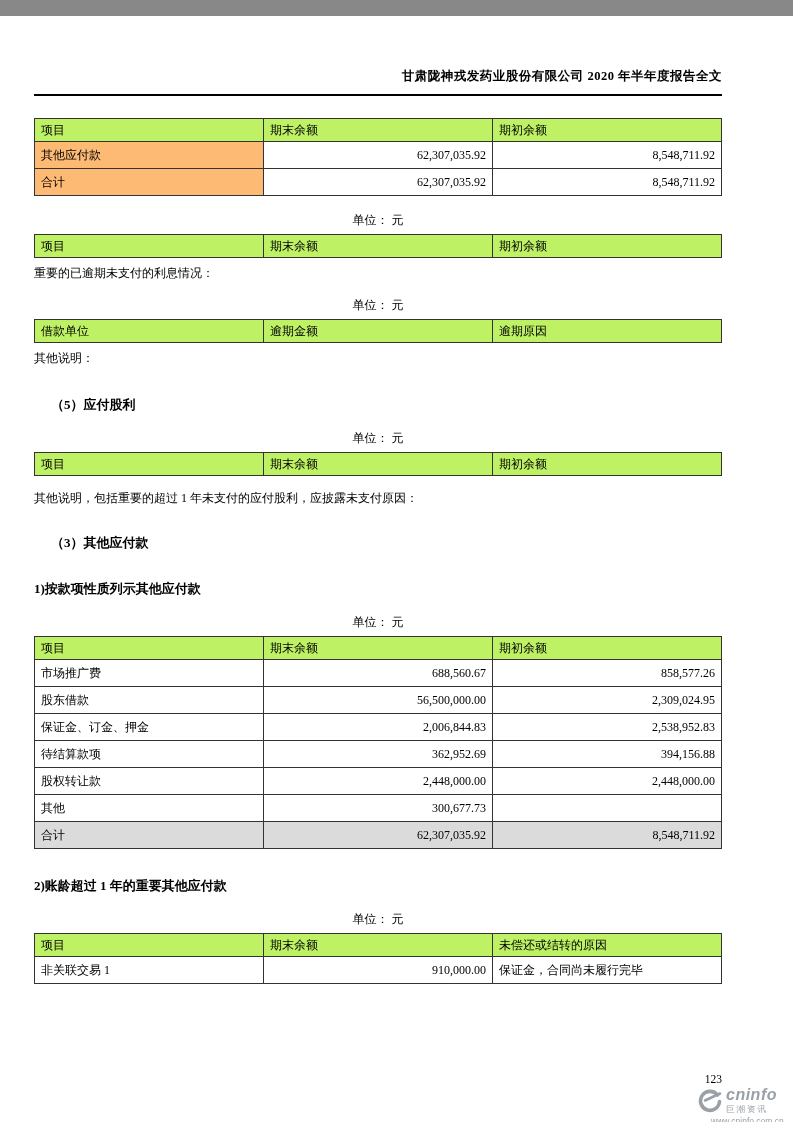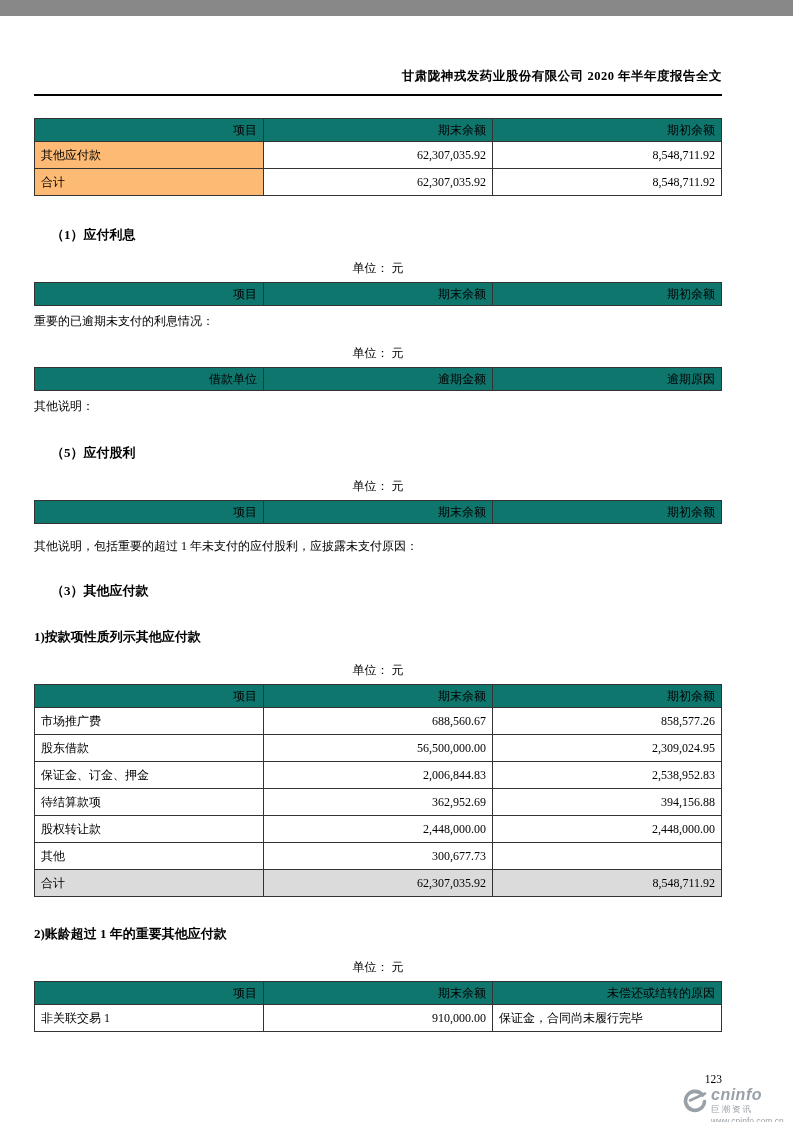--- a/index.html
+++ b/index.html
@@ -24,23 +24,23 @@
     letter-spacing: 0.5px;
   }
   table.tbl {
     width: 100%;
     border-collapse: collapse;
     table-layout: fixed;
     font-size: 12px;
   }
   table.tbl th {
     border: 1px solid #333;
-    background: #0f766e;
+    background: #bef264;
     font-weight: normal;
-    text-align: right;
+    text-align: left;
     padding: 3px 6px;
     line-height: 16px;
   }
   table.tbl td {
     border: 1px solid #333;
     padding: 5px 6px;
     line-height: 16px;
     overflow: hidden;
     white-space: nowrap;
   }
@@ -79,21 +79,21 @@
     font-size: 11.5px;
   }
   .cninfo {
     position: absolute;
     right: 16px;
     bottom: 12px;
     color: #99a0a7;
     text-align: left;
     width: 96px;
   }
-  .cninfo-top { display: flex; align-items: center; gap: 4px; }
+  .cninfo-top { display: flex; align-items: center; gap: 4px; justify-content: flex-end; }
   .cninfo-swirl { display: inline-flex; flex: 0 0 auto; }
   .cninfo-texts { line-height: 1; }
   .cninfo-brand {
     font-family: "Liberation Sans", sans-serif;
     font-weight: bold;
     font-style: italic;
     font-size: 16px;
     letter-spacing: 0.5px;
   }
   .cninfo-cn {
@@ -130,21 +130,20 @@
         <td class="num">8,548,711.92</td>
       </tr>
       <tr>
         <td class="lbl gray">合计</td>
         <td class="num">62,307,035.92</td>
         <td class="num">8,548,711.92</td>
       </tr>
     </tbody>
   </table>
 
-  <div class="sec-heading">（1）应付利息</div>
   <div class="unit-line">单位： 元</div>
 
   <table class="tbl">
     <tbody>
       <tr>
         <th>项目</th>
         <th>期末余额</th>
         <th>期初余额</th>
       </tr>
     </tbody>

